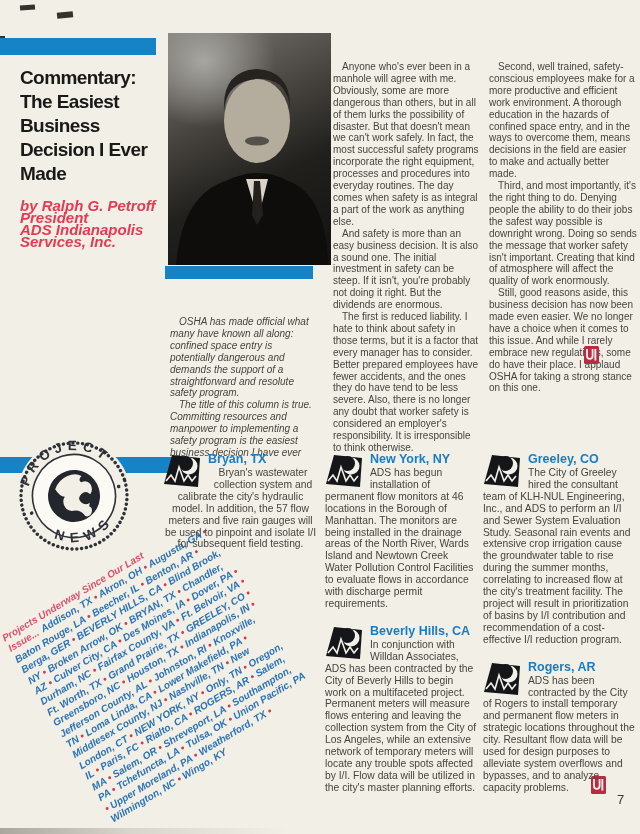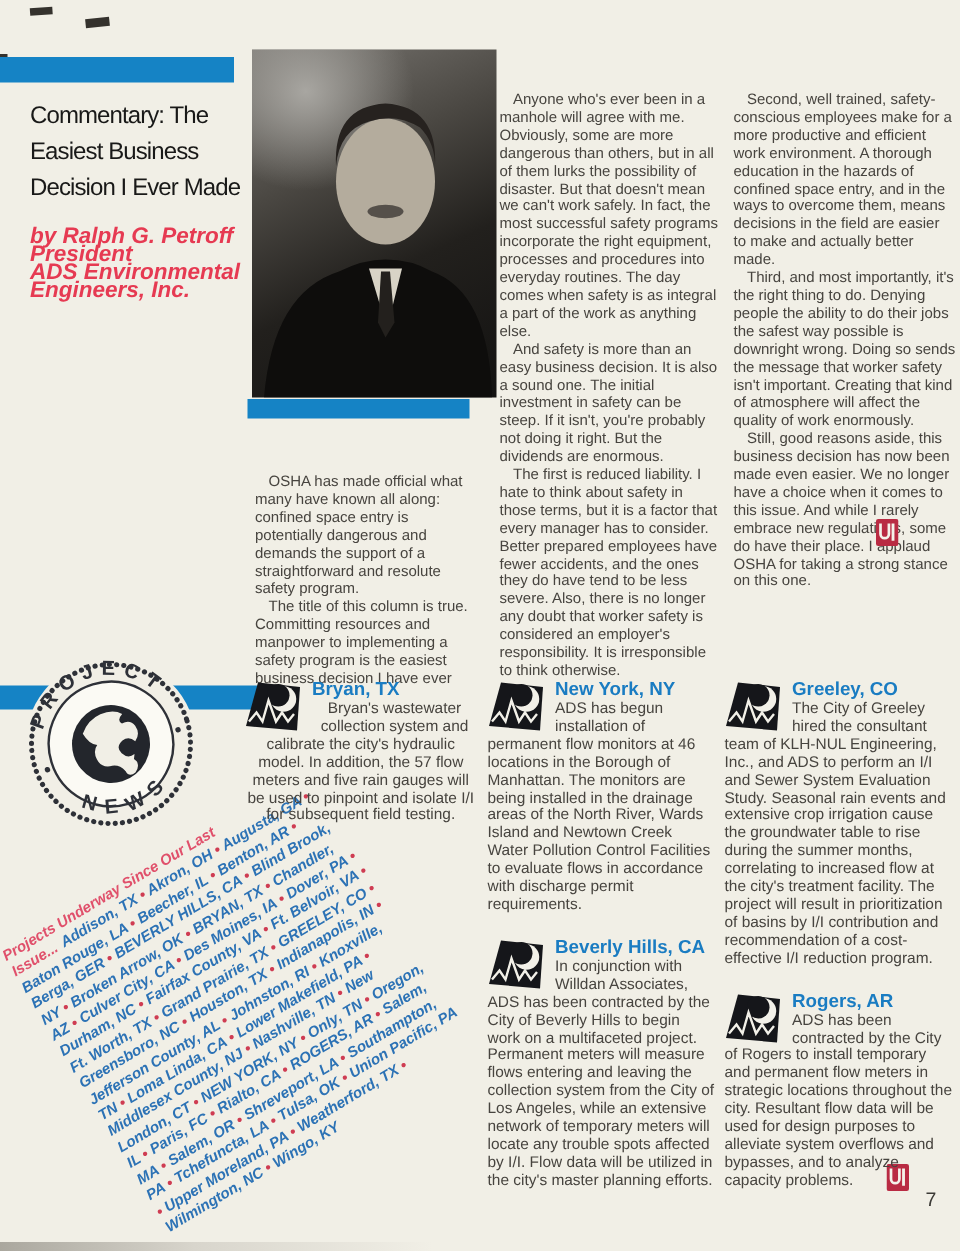--- a/index.html
+++ b/index.html
@@ -17,36 +17,36 @@
   .scan-edge{position:absolute;left:0;bottom:0;width:45%;height:6px;
     background:linear-gradient(to right,#aaa79e,#d8d5cc 45%,rgba(216,213,204,0));}
   
   .bar{position:absolute;background:#1583c5;}
   .bar-top{left:0;top:38px;width:156px;height:17px;}
   .bar-photo{left:165px;top:266px;width:148px;height:13px;}
   .bar-stamp{left:0;top:457px;width:172px;height:16px;}
   
   .masthead{position:absolute;left:20px;top:66px;width:142px;}
   .title{
-    margin:0;font-size:16px;line-height:24px;font-weight:400;
+    margin:0;font-size:19px;line-height:24px;font-weight:700;
     letter-spacing:-0.6px;color:#191918;
   }
   .byline{margin-top:14px;font-style:italic;font-weight:700;
     font-size:15px;line-height:12px;color:#e63a52;}
   
   .photo{position:absolute;left:168px;top:33px;width:163px;height:232px;
     background:
       radial-gradient(ellipse 120px 110px at 22% 12%, #a8a6a1 0%, rgba(70,66,60,0) 60%),
       linear-gradient(155deg,#7b7873 0%,#4a4742 34%,#22201d 62%,#131211 100%);
   }
   .photo svg{display:block;}
   
   .col{position:absolute;font-size:10px;line-height:11.9px;color:#47443f;margin-top:28px;}
   .col p{margin:0;text-indent:9px;}
-  .col-osha{left:170px;top:288px;width:143px;}
+  .col-osha{left:170px;top:288px;width:143px;font-style:italic;}
   .col-mid{left:333px;top:33px;width:146px;}
   .col-right{left:489px;top:33px;width:148px;}
   
   .ui-mark{position:absolute;width:15px;height:18px;}
   .ui-1{left:584px;top:346px;}
   .ui-2{left:591px;top:776px;}
   
   .stamp{position:absolute;left:14px;top:436px;width:120px;height:120px;}
   
   .ticker{
@@ -81,21 +81,21 @@
 
   <div class="bar bar-top"></div>
   <div class="bar bar-photo"></div>
   <div class="bar bar-stamp"></div>
 
   <div class="masthead">
     <h1 class="title">Commentary: The Easiest Business Decision I Ever Made</h1>
     <div class="byline">
       <div>by Ralph G. Petroff</div>
       <div>President</div>
-      <div>ADS Environmental Engineers, Inc.</div>
+      <div>ADS Indianapolis Services, Inc.</div>
     </div>
   </div>
 
   <div class="photo">
     <svg width="163" height="232" viewBox="0 0 163 232">
       <ellipse cx="89" cy="88" rx="33" ry="42" fill="#b4ac9d"></ellipse>
       <path d="M56,78 Q54,38 89,36 Q124,38 122,78 Q122,62 112,52 Q96,42 78,48 Q58,54 56,78 Z" fill="#26221f"></path>
       <ellipse cx="89" cy="108" rx="12" ry="4.5" fill="#55504a"></ellipse>
       <path d="M8,232 Q14,162 58,148 Q74,140 89,140 Q106,140 120,148 Q158,162 160,232 Z" fill="#0e0d0c"></path>
       <polygon points="78,146 100,146 90,186" fill="#d8d3c6"></polygon>

